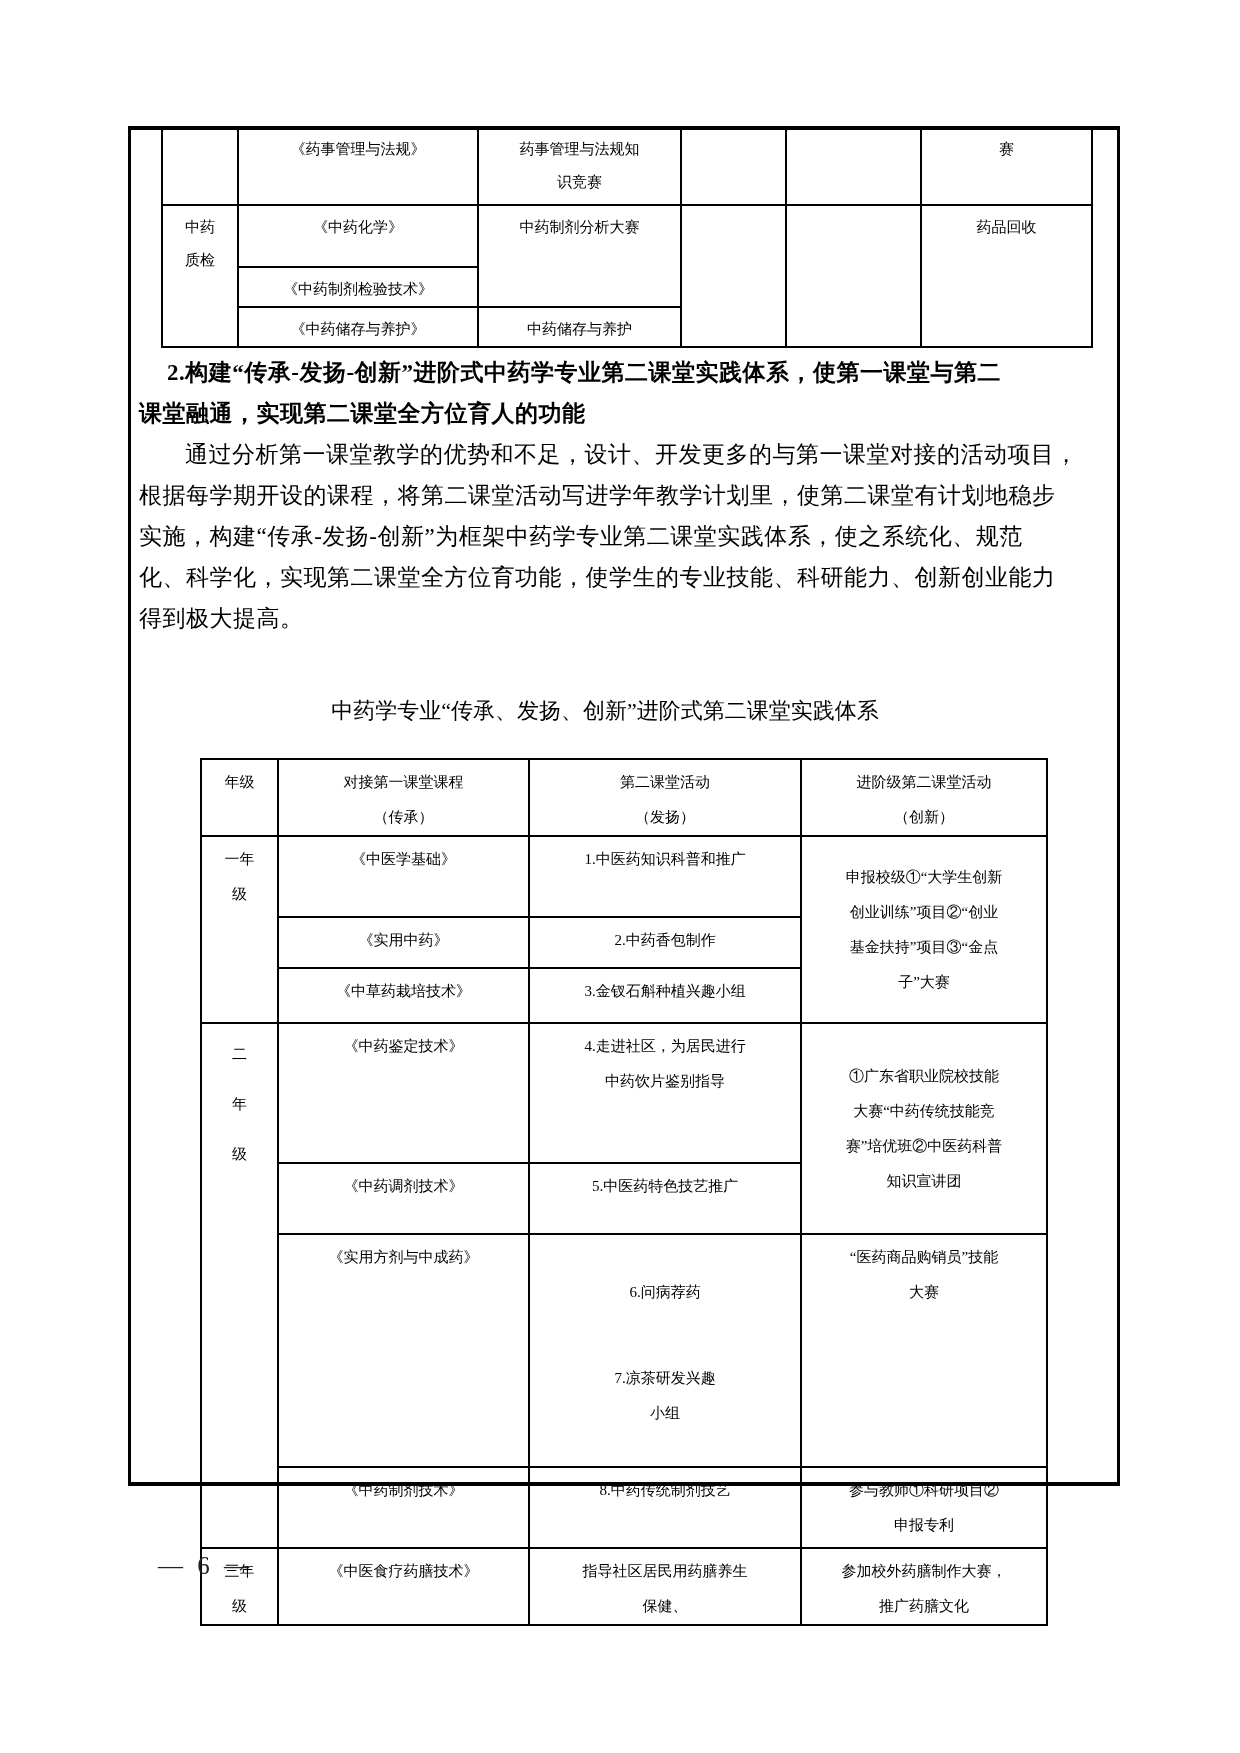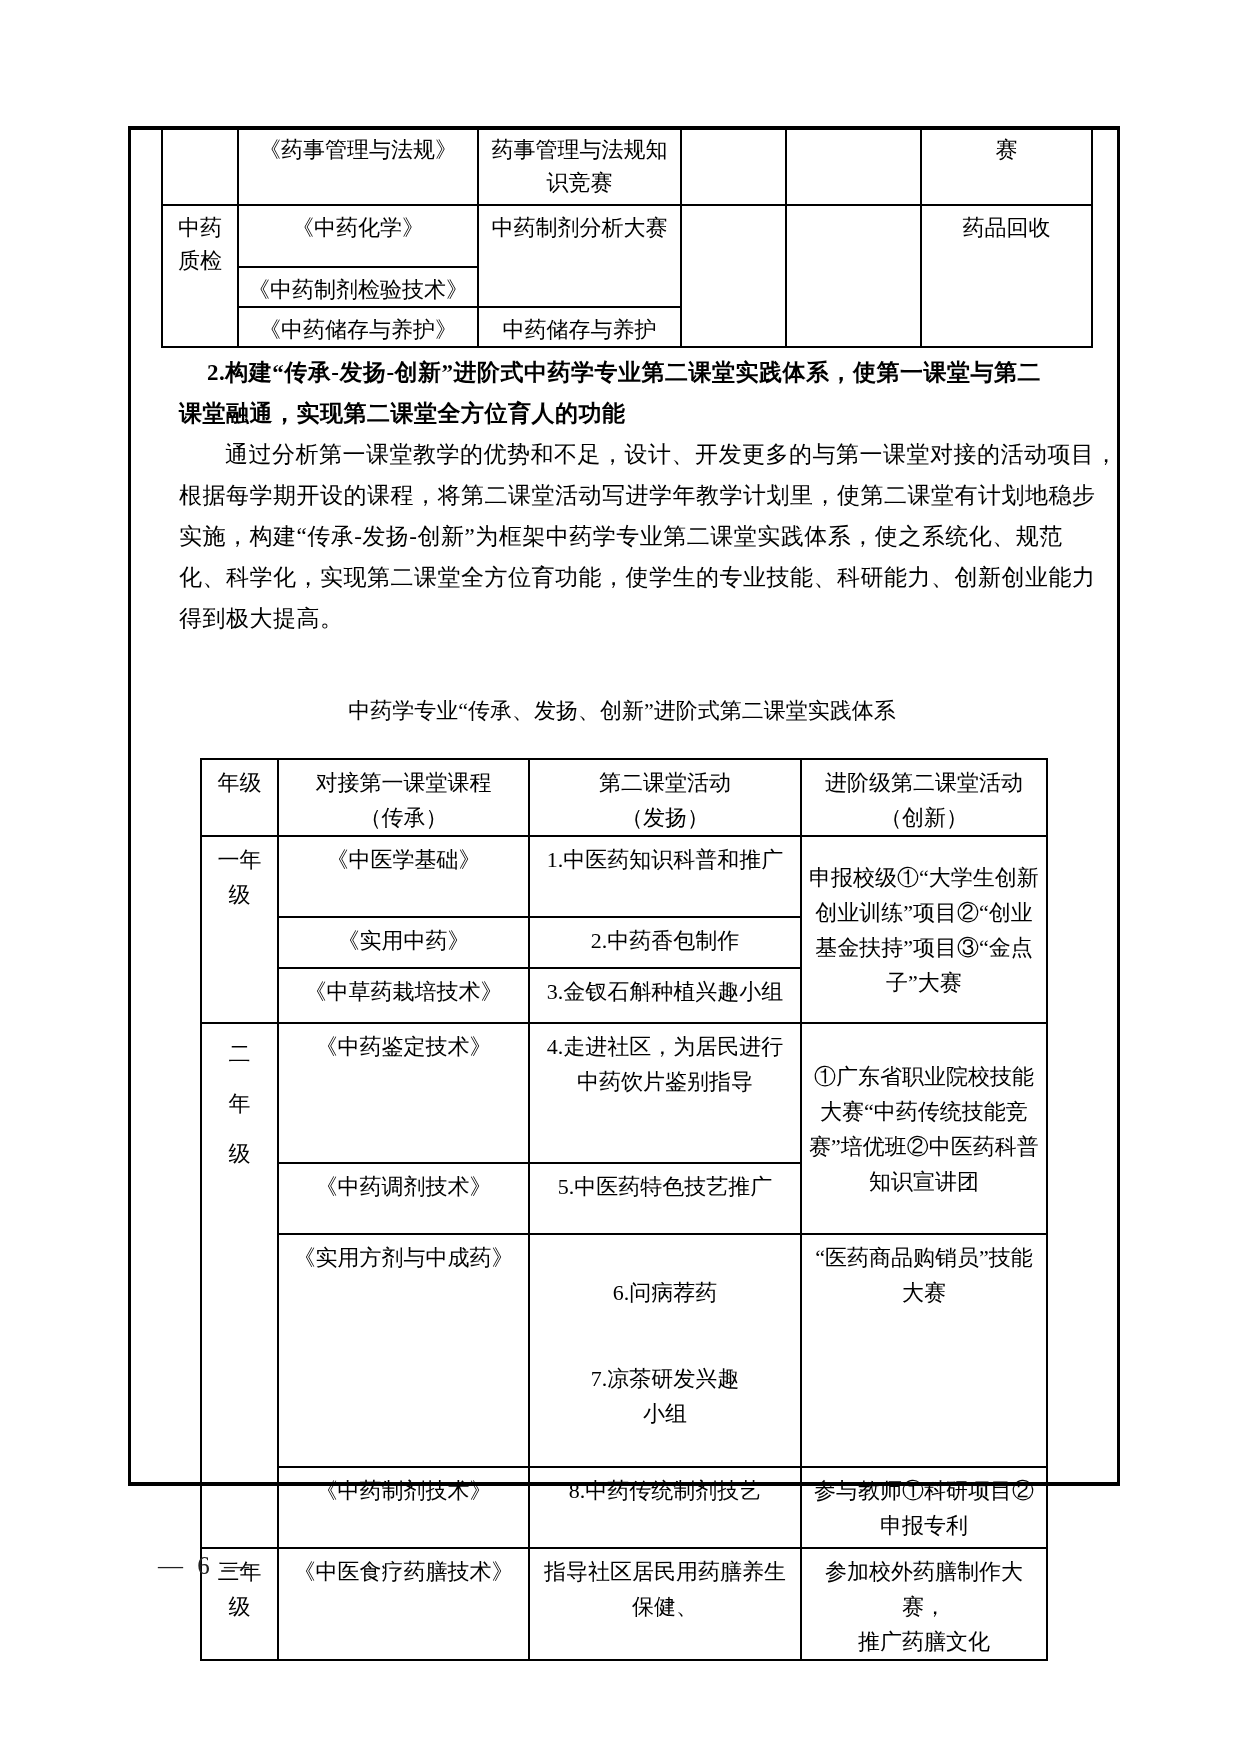--- a/index.html
+++ b/index.html
@@ -24,49 +24,48 @@
   table{
     position:absolute;
     border-collapse:collapse;
     table-layout:fixed;
   }
   td,th{
     border:2px solid #000;
     vertical-align:top;
     text-align:center;
     font-weight:normal;
-    font-size:22px;
+    font-size:15px;
     line-height:35px;
     padding:5px 4px 0 4px;
     white-space:pre-line;
     overflow:hidden;
     box-sizing:border-box;
   }
   .toptable td{line-height:33px;}
   .vmid{vertical-align:middle;padding-top:0;}
   .grade2{line-height:50px;}
   .act-split .gap{margin-bottom:16px;}
   .textblock{
     position:absolute;
     left:139px;top:352px;
     width:962px;
     font-size:23px;
-    margin-left:40px;
   }
   .tline{
     height:41px;line-height:41px;
     white-space:pre;
     letter-spacing:0.5px;
   }
   .bold{font-weight:bold;}
   .indent1{text-indent:28px;}
   .indent2{text-indent:46px;}
   .tabletitle{
     position:absolute;
-    left:141px;top:696px;
+    left:124px;top:696px;
     width:962px;
     text-align:center;
     font-size:22px;
     line-height:30px;
   }
   .pagenum{
     position:absolute;
     left:158px;top:1552px;
     font-size:25px;
     letter-spacing:4px;

